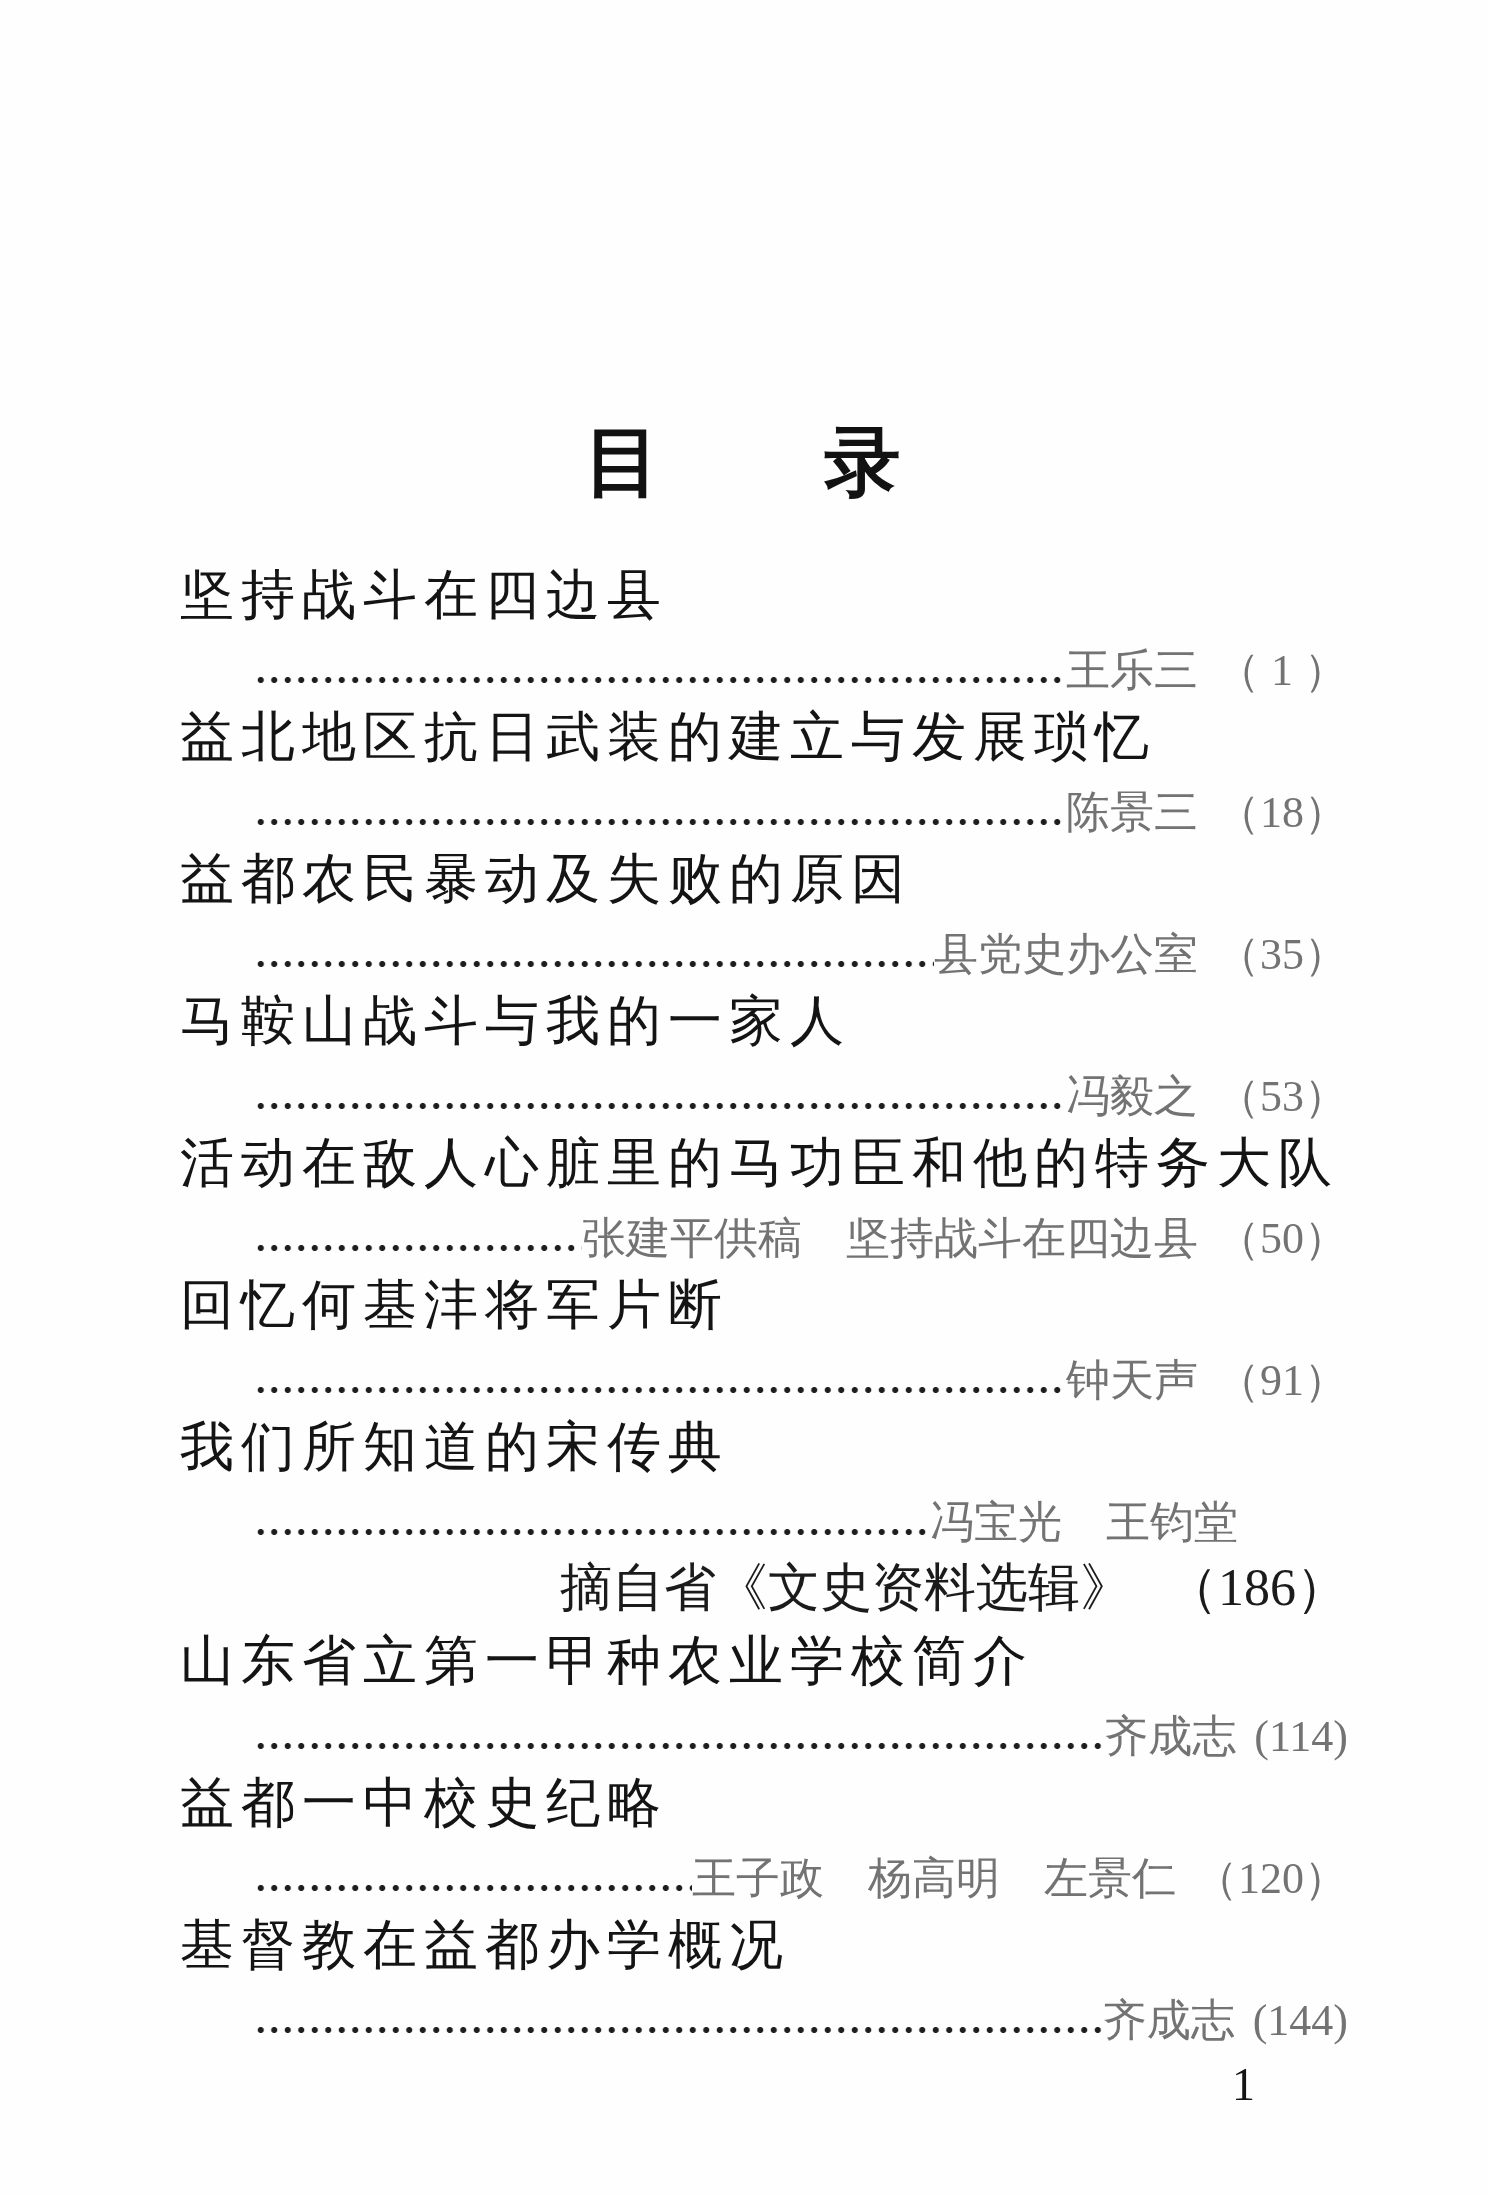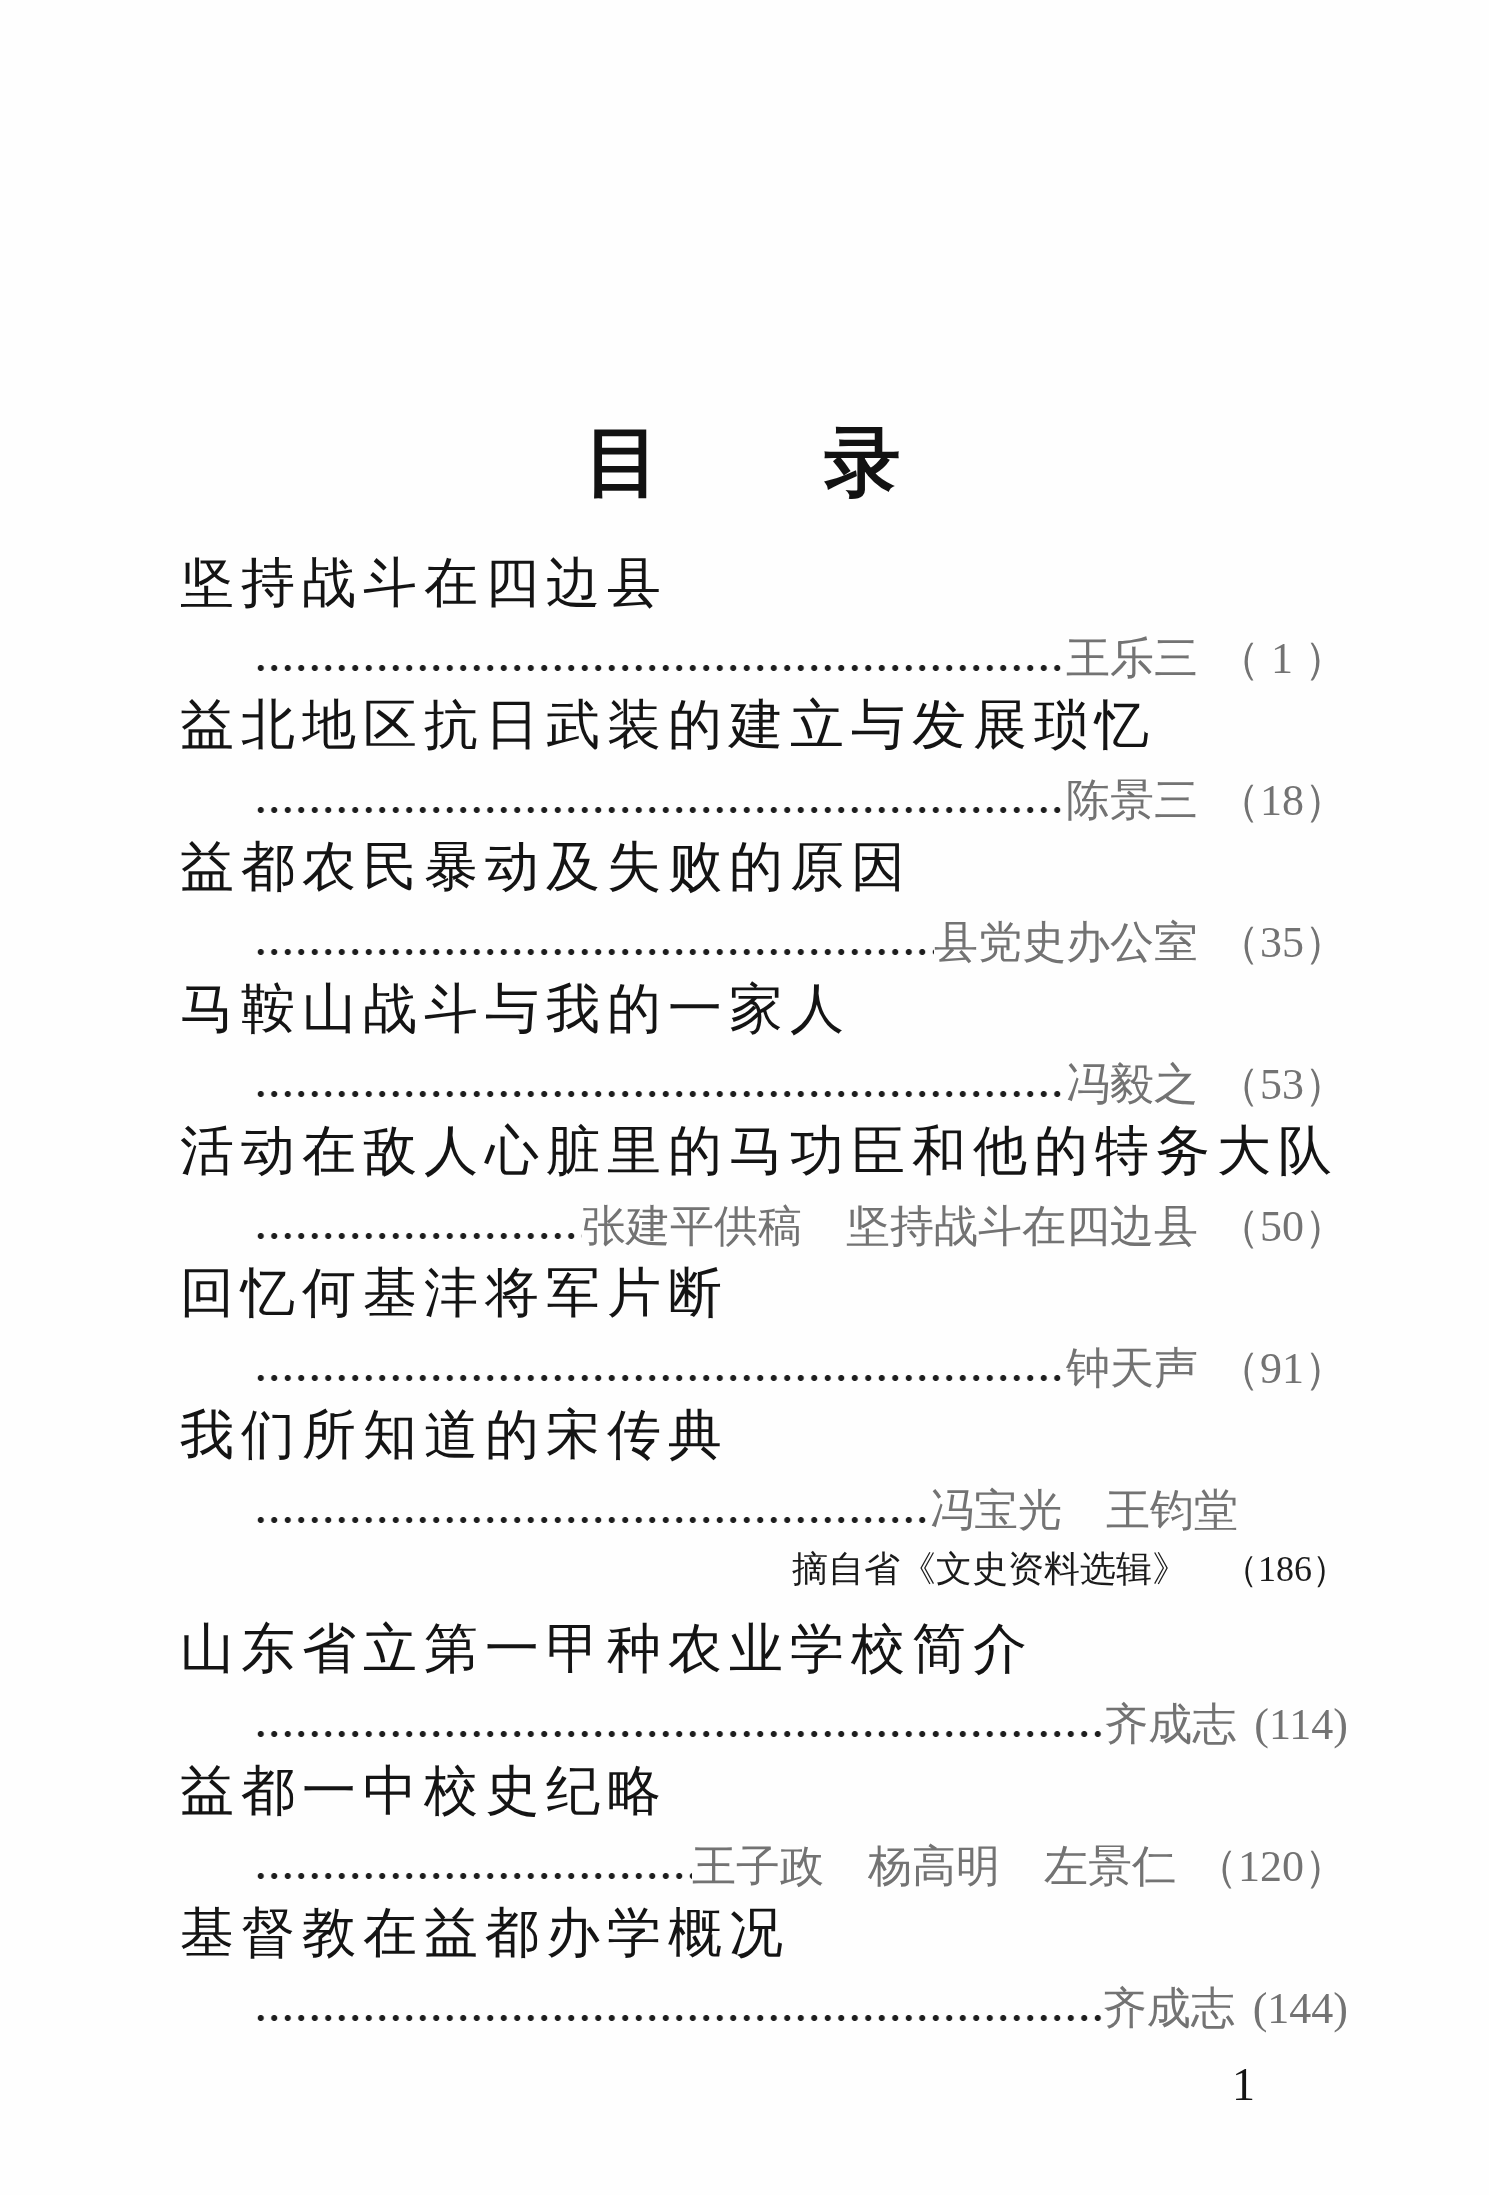--- a/index.html
+++ b/index.html
@@ -24,21 +24,21 @@
     width: 100%;
     text-align: center;
     font-size: 76px;
     font-weight: bold;
     letter-spacing: 4px;
     white-space: pre;
     color: #121212;
   }
   .toc {
     position: absolute;
-    top: 546px;
+    top: 558px;
     left: 180px;
     width: 1168px;
   }
   .entry { width: 100%; }
   .title-line {
     height: 74px;
     display: flex;
     align-items: center;
     font-size: 54px;
     letter-spacing: 7px;
@@ -64,23 +64,23 @@
     background-size: 13.5px 12px;
     background-repeat: repeat-x;
     background-position: left bottom 14px;
     min-width: 30px;
   }
   .page-num { margin-left: 18px; line-height: 58px; }
   .offset-right { margin-right: 110px; }
   .source-line {
     height: 72px;
     display: flex;
-    align-items: flex-start;
+    align-items: center;
     justify-content: flex-end;
-    font-size: 36px;
+    font-size: 52px;
     white-space: nowrap;
     color: #1b1b1b;
   }
   .source-line .gap { display: inline-block; width: 34px; }
   .source-line .txt { line-height: 58px; }
   .folio {
     position: absolute;
     top: 2058px;
     left: 1232px;
     font-size: 46px;

